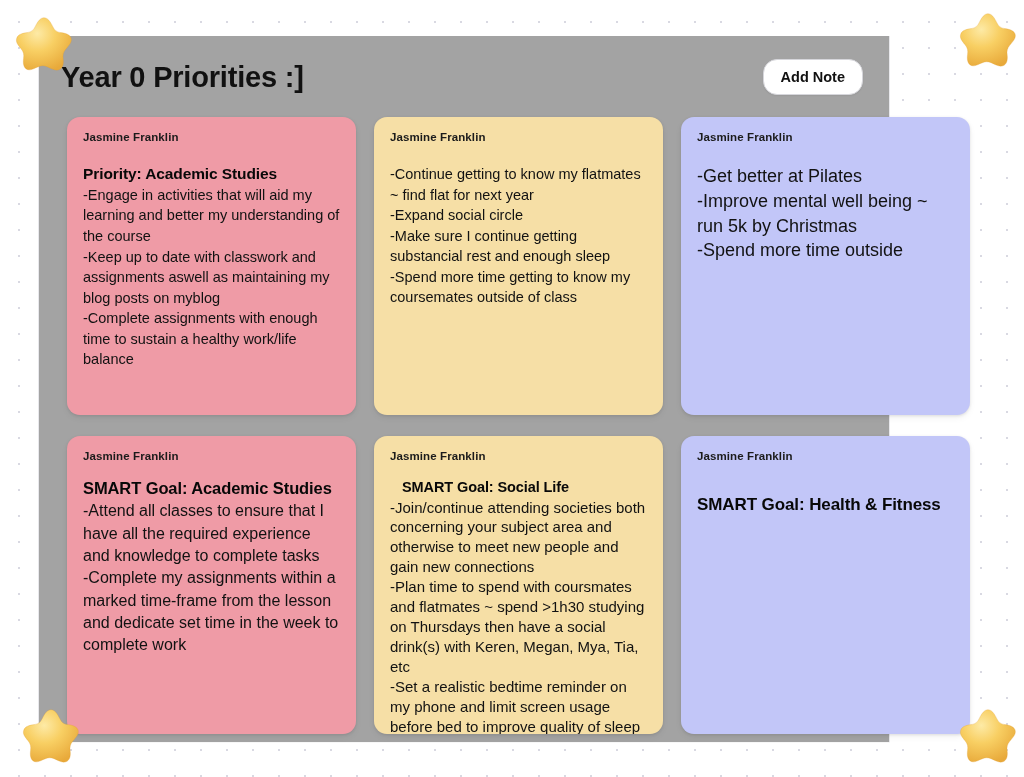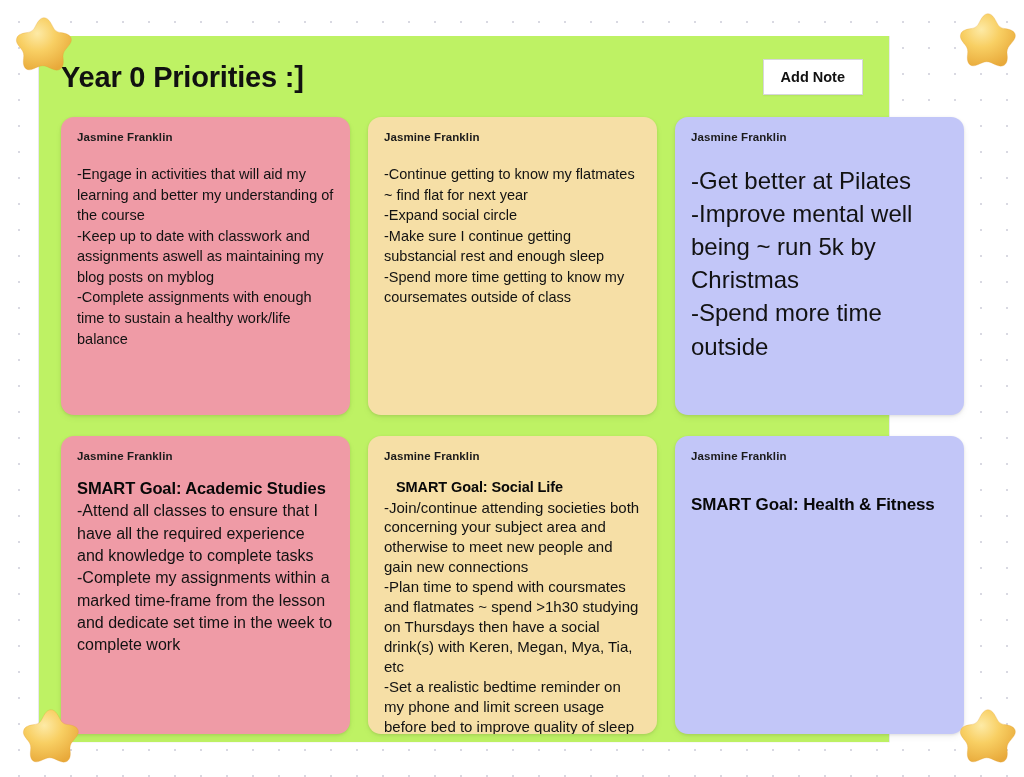--- a/index.html
+++ b/index.html
@@ -27,21 +27,21 @@
     background-position: 6px 9px;
   }
 
   
   #board {
     position: absolute;
     left: 38px;
     top: 36px;
     width: 852px;
     height: 706px;
-    background: #bef264;
+    background: #a3a3a3;
     border-left: 1px solid #e8e8ec;
     border-right: 1px solid #e8e8ec;
     box-shadow: 0 1px 0 rgba(0,0,0,0.03);
   }
 
   
   #board-header {
     position: absolute;
     left: 0;
     right: 0;
@@ -61,31 +61,31 @@
     white-space: nowrap;
   }
 
   #add-note-button {
     font-family: "Liberation Sans", sans-serif;
     font-size: 14.5px;
     font-weight: 600;
     color: #111111;
     background: #ffffff;
     border: 1px solid #d6d6db;
-    border-radius: 0;
+    border-radius: 14px;
     padding: 9px 17px;
     cursor: pointer;
     box-shadow: 0 1px 1.5px rgba(0,0,0,0.06);
     white-space: nowrap;
   }
 
   
   #notes-grid {
     position: absolute;
-    left: 22px;
+    left: 28px;
     top: 81px;
     width: 903px;
     display: grid;
     grid-template-columns: repeat(3, 289px);
     grid-auto-rows: 298px;
     column-gap: 18px;
     row-gap: 21px;
   }
 
   .note-card {
@@ -121,21 +121,21 @@
   .note-body {
     font-size: 14.5px;
     font-weight: 400;
     color: #121212;
     line-height: 1.42;
     white-space: pre-line;
   }
 
   
   .note-card.scale-lg .note-heading { font-size: 19px; line-height: 1.24; }
-  .note-card.scale-lg .note-body    { font-size: 24px; line-height: 1.38; }
+  .note-card.scale-lg .note-body    { font-size: 18px; line-height: 1.38; }
 
   .note-card.scale-sm .note-heading { font-size: 14.5px; margin-left: 12px; }
   .note-card.scale-sm .note-body    { font-size: 15px; line-height: 1.33; }
 
   .note-card.scale-md2 .note-heading { font-size: 16.5px; margin-top: 11px; }
   .note-card.scale-md2 .note-body    { font-size: 16px; line-height: 1.40; }
 
   .note-card.scale-md3 .note-heading { font-size: 17px; margin-top: 32px; }
   .note-card.scale-md3 .note-body    { font-size: 16.5px; line-height: 1.40; }
 
@@ -161,20 +161,21 @@
 <div id="board">
 
   <div id="board-header">
     <div id="page-title">Year 0 Priorities :]</div>
     <button id="add-note-button">Add Note</button>
   </div>
 
   <div id="notes-grid">
       <div class="note-card pink ">
         <div class="note-author">Jasmine Franklin</div>
+        <div class="note-heading">Priority: Academic Studies</div>
         <div class="note-body">-Engage in activities that will aid my learning and better my understanding of the course
 -Keep up to date with classwork and assignments aswell as maintaining my blog posts on myblog
 -Complete assignments with enough time to sustain a healthy work/life balance</div>
       </div>
       <div class="note-card yellow ">
         <div class="note-author">Jasmine Franklin</div>
         <div class="note-body">-Continue getting to know my flatmates ~ find flat for next year
 -Expand social circle
 -Make sure I continue getting substancial rest and enough sleep
 -Spend more time getting to know my coursemates outside of class</div>

